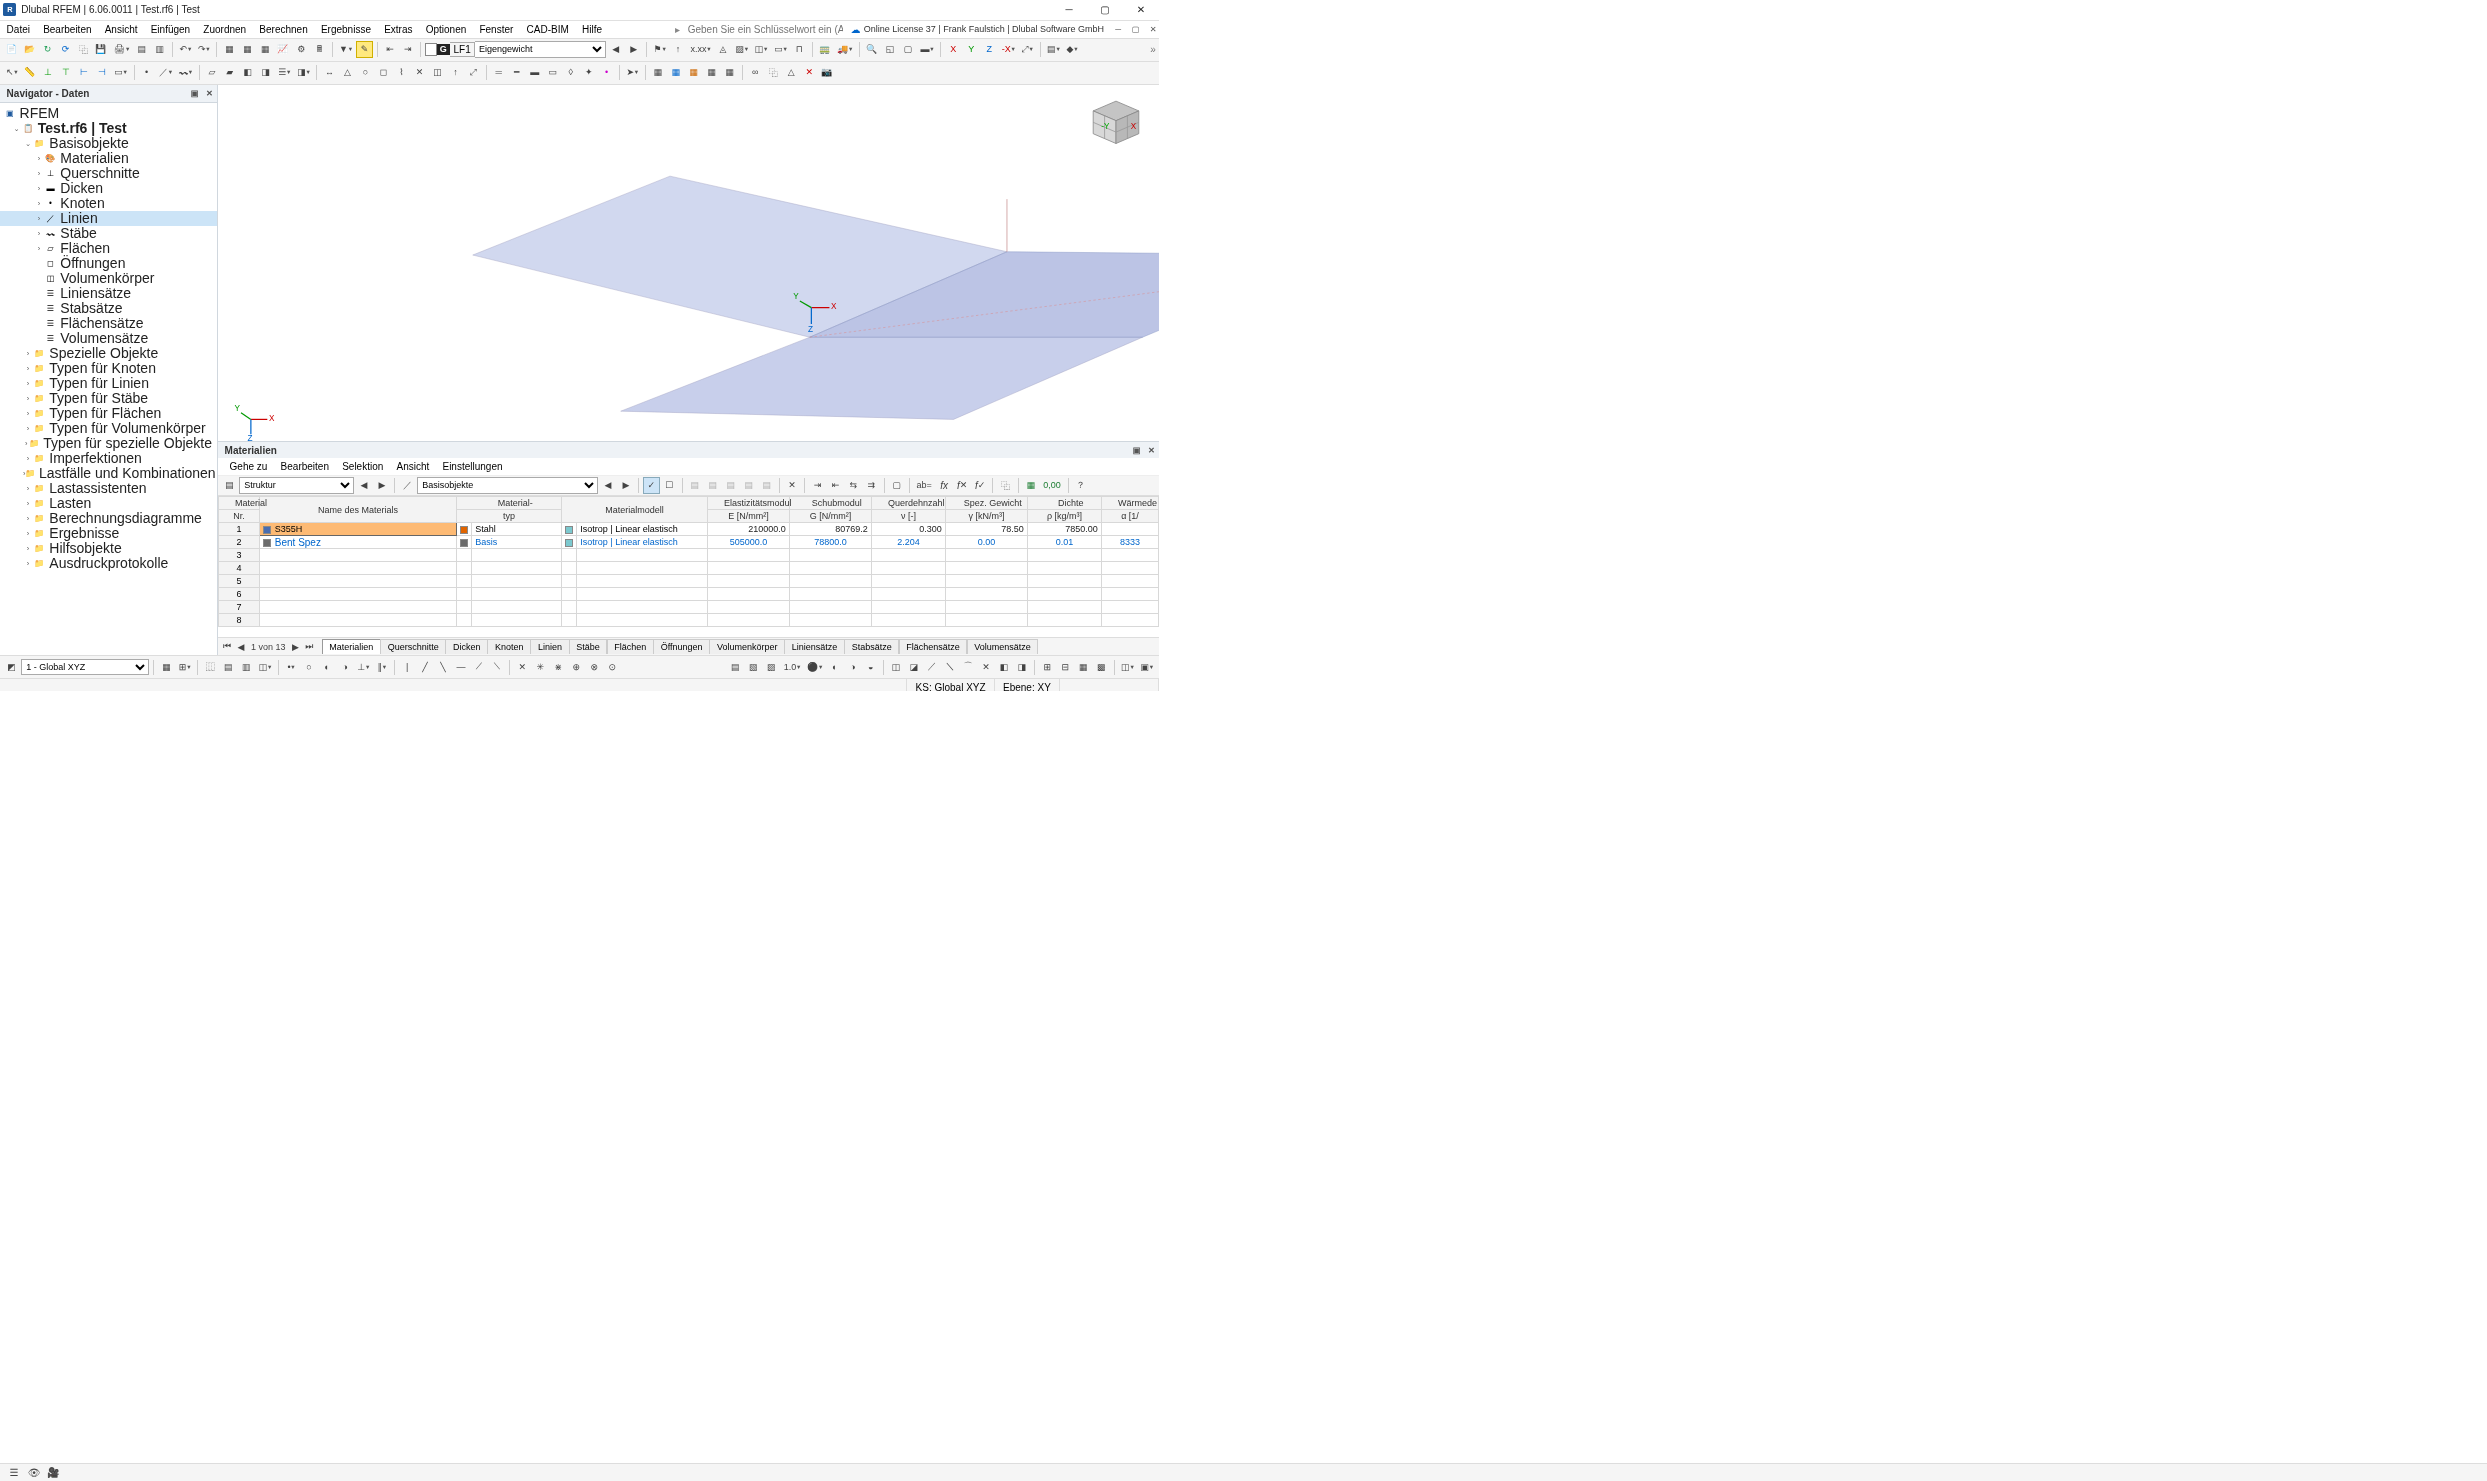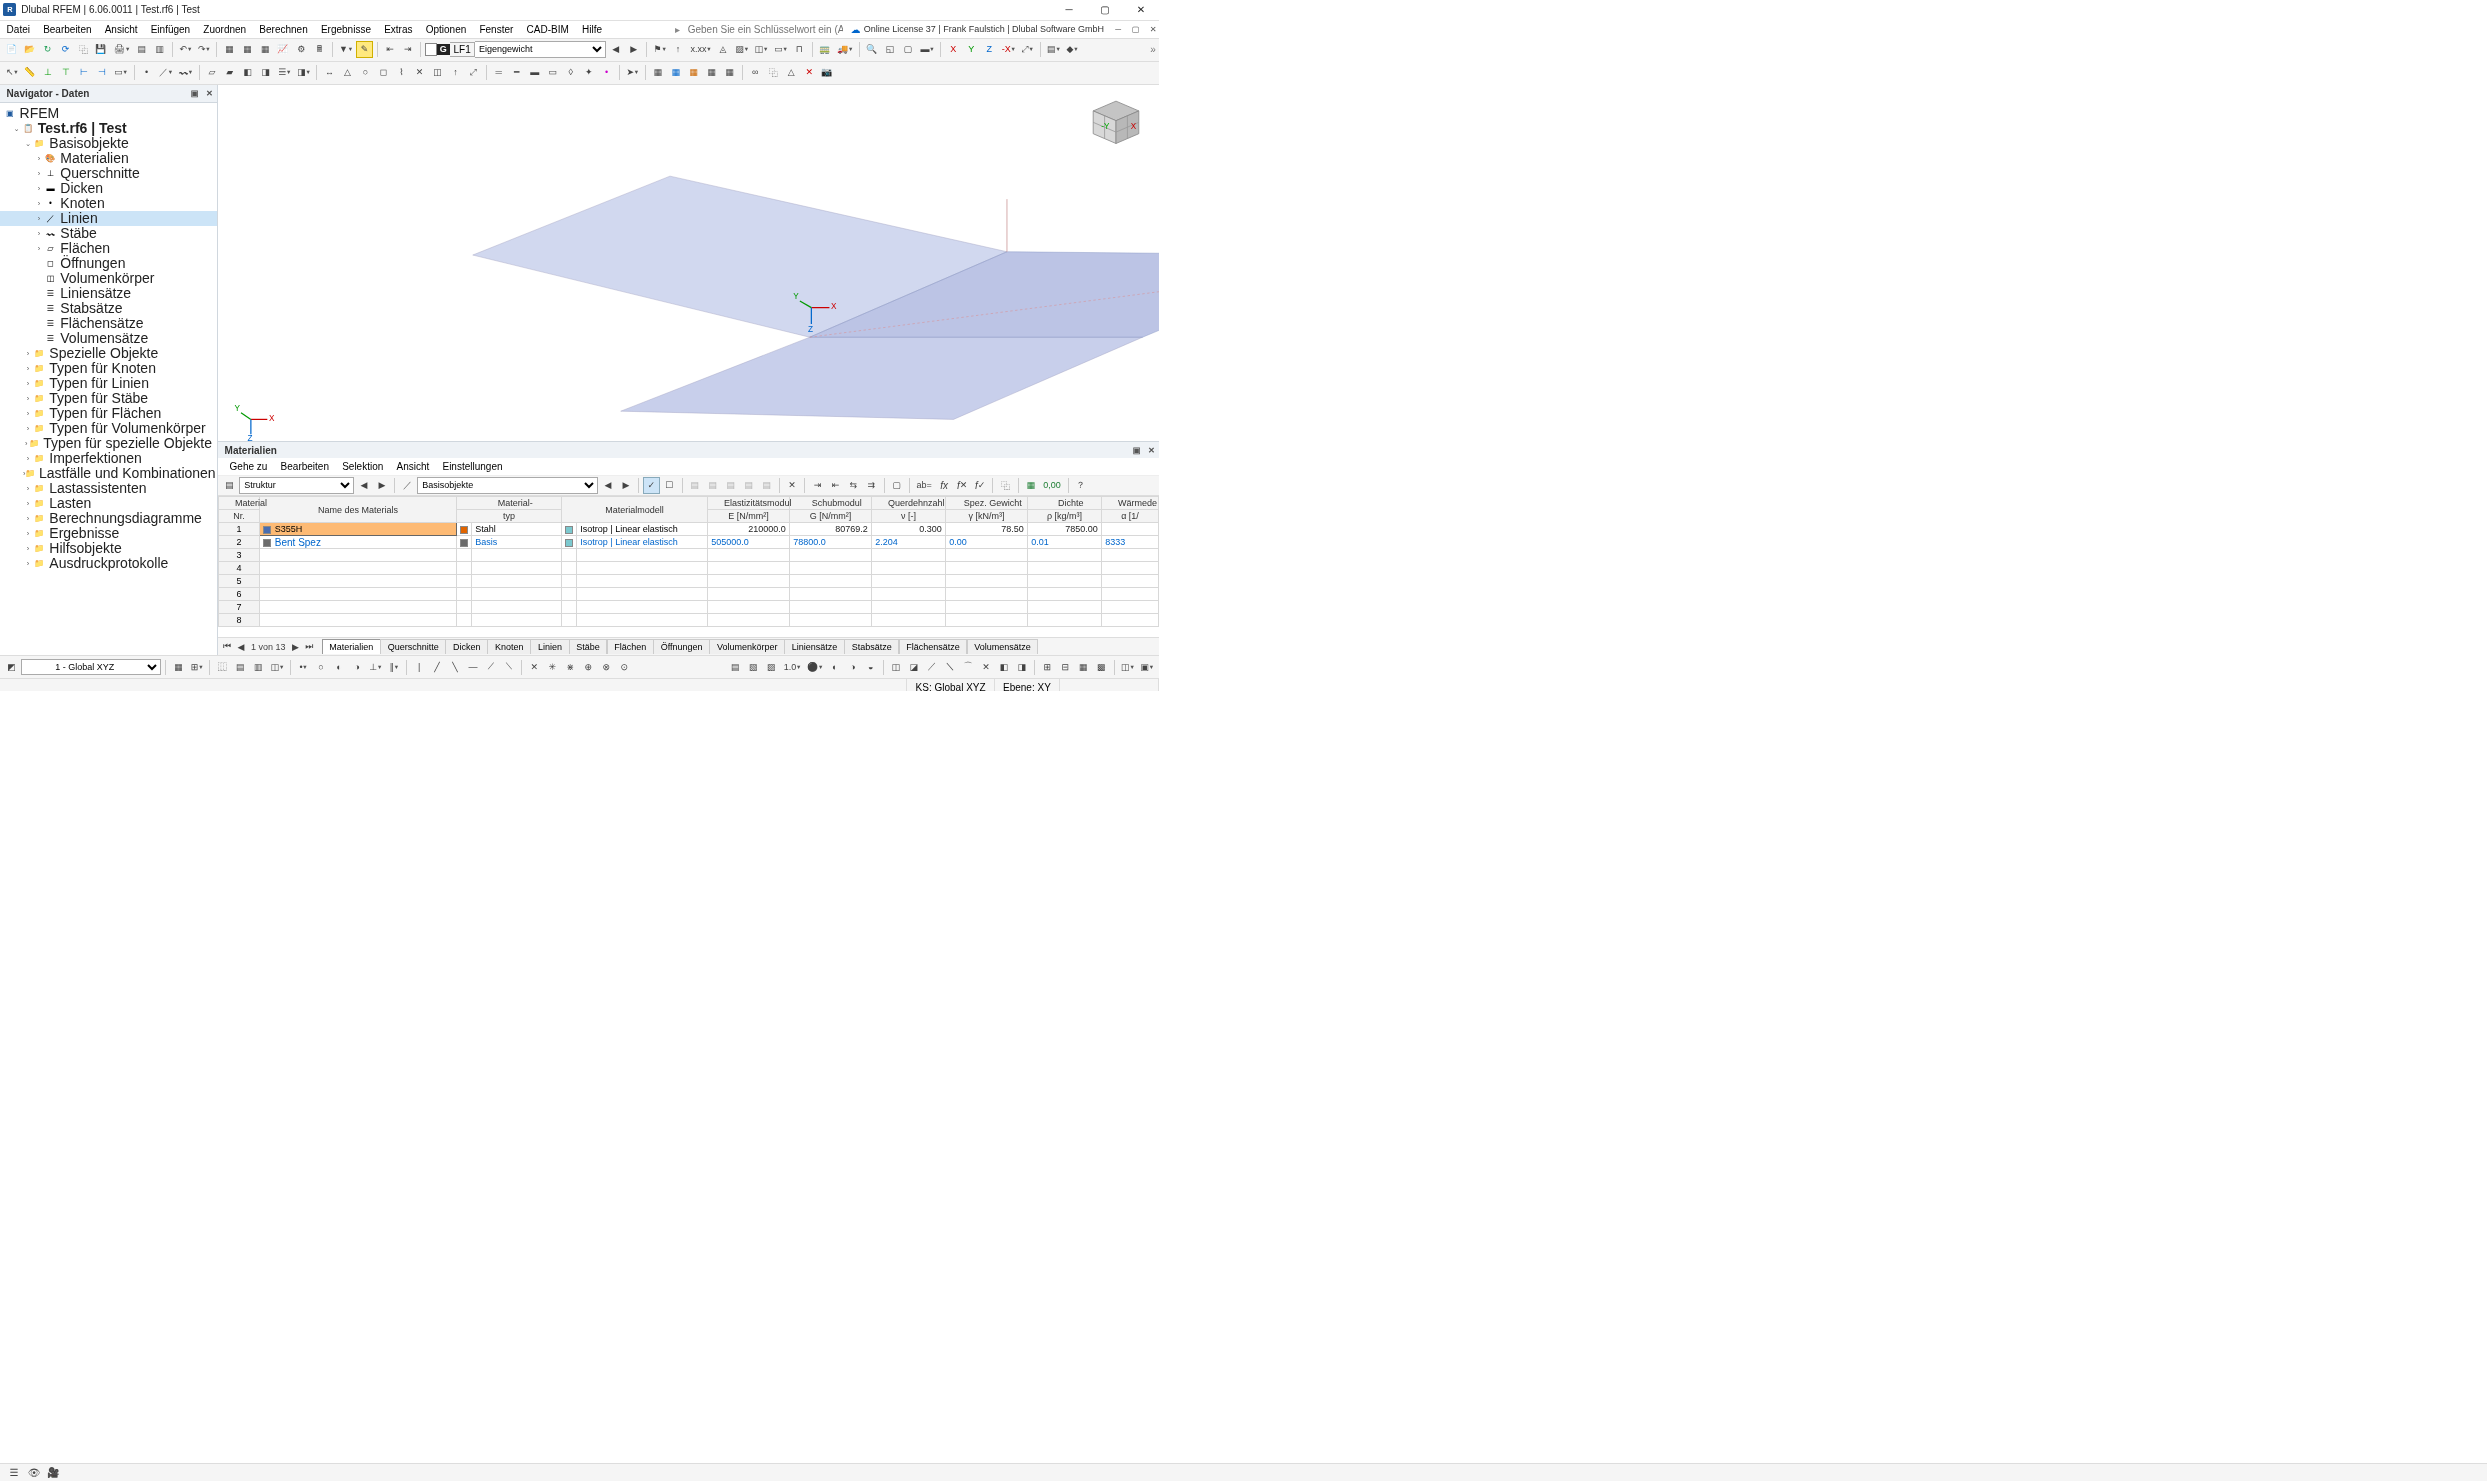--- a/index.html
+++ b/index.html
@@ -44,21 +44,21 @@
   .panel-title .nav-btns span { width:15px; height:15px; display:inline-flex; align-items:center; justify-content:center; font-size:8.2px; color:#555;}
   .panel-menu { height: 16.4px; display: flex; align-items: center; gap: 0; padding-left: 5px; }
   .panel-menu .mitem { padding: 1.6px 6.6px; }
   .panel-toolbar { height: 21.4px; background: #f5f5f5; border-top: 0.8px solid #eee; border-bottom: 0.8px solid #ddd; display: flex; align-items: center; padding: 0 3.3px; gap: 1.6px; }
   .grid-wrap { flex:1; overflow:auto; }
   table.grid { border-collapse: collapse; width: 100%; table-layout: fixed; }
   table.grid th, table.grid td { border: 0.8px solid #d8d8d8; height: 13px; font-size: 9px; padding: 0 3.3px; }
   table.grid th { background: #f3f3f3; font-weight: normal; color: #333; text-align: center; }
   table.grid th.group { border-bottom: none; padding-left: 16px; }
   table.grid td.num { text-align: right; color: #222; }
-  table.grid td.numb { text-align: left; color: #0066cc; }
+  table.grid td.numb { text-align: center; color: #0066cc; }
   table.grid td.rownum { background: #f3f3f3; text-align: center; }
   table.grid td.cell-editing { background: #fdba74; border: 0.8px solid #666; }
   .link { color: #0066cc; }
   .tabs-strip { height: 18px; background: #f5f5f5; border-top: 0.8px solid #ddd; display: flex; align-items: center; padding: 0 3.3px; gap: 0; }
   .tabs-strip .pager { display:flex; align-items:center; gap:3.3px; margin-right:6.6px;}
   .tabs-strip .pager span { font-size:9px; color:#444; padding:0 1.6px;}
   .tabs-strip .tab { padding: 1.6px 6.6px; border: 0.8px solid #ccc; border-bottom: none; background: #efefef; font-size: 9px; margin-right: -0.8px; }
   .tabs-strip .tab.active { background: #fff; border-color: #999; }
   .bottom-toolbar { height: 23px; background: #f5f5f5; border-top: 0.8px solid #ddd; display: flex; align-items: center; padding: 0 3.3px; gap: 1.6px; }
   .statusbar { height: 18px; background: #f5f5f5; border-top: 0.8px solid #ddd; display: flex; align-items: center; font-size: 9px; }
@@ -684,21 +684,21 @@
             <span class="tab">Flächensätze</span>
             <span class="tab">Volumensätze</span>
           </div>
       </div>
     </div>
   </div>
 </div>
 
 <div class="bottom-toolbar">
   <span class="tbtn">◩</span>
-  <select class="tsel" style="width:140px;padding-left:29px;"><option>1 - Global XYZ</option></select>
+  <select class="tsel" style="width:128px;"><option>1 - Global XYZ</option></select>
   <span class="tsep"></span>
   <button class="tbtn">▦</button>
   <button class="tbtn dd">⊞</button>
   <span class="tsep"></span>
   <button class="tbtn">⿲</button>
   <button class="tbtn">▤</button>
   <button class="tbtn">▥</button>
   <button class="tbtn dd">◫</button>
   <span class="tsep"></span>
   <button class="tbtn dd">•</button>

